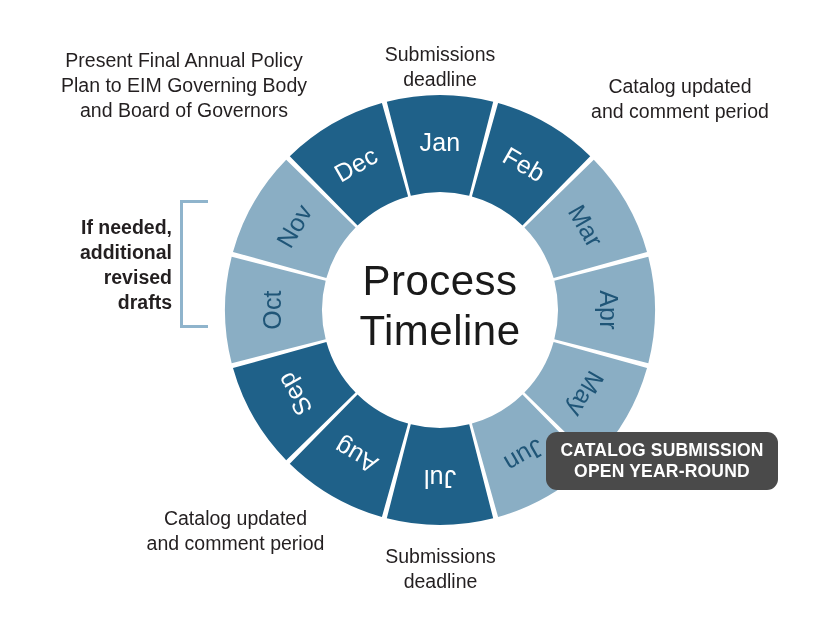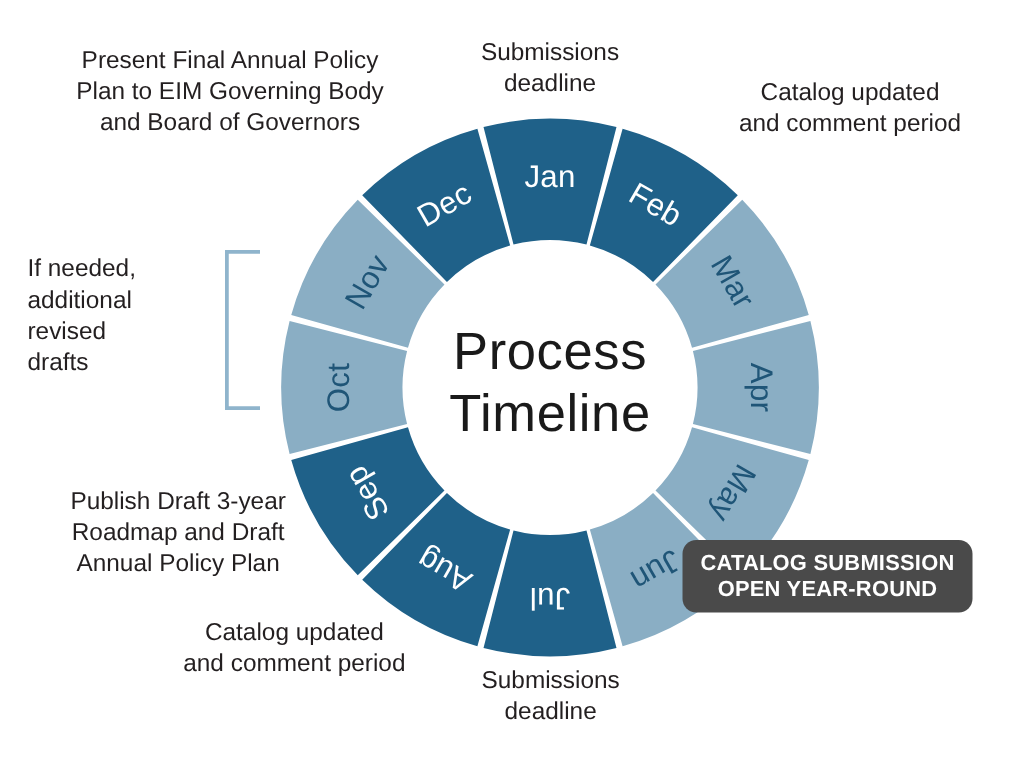--- a/index.html
+++ b/index.html
@@ -30,23 +30,24 @@
   }
 
   
   .anno{
     position:absolute;
     font-size:19.5px;
     line-height:25px;
     color:#231f20;
     font-weight:400;
     white-space:pre-line;
+    margin-top:12px;
   }
   .anno.c{text-align:center;}
-  .anno.r{}
+  .anno.r{text-align:right;font-weight:bold;}
 
   #anno-dec{left:28px;  top:36px;  width:312px;}
   #anno-jan{left:345px; top:30px;  width:190px;}
   #anno-feb{left:545px; top:62px;  width:270px;}
   #anno-oct{left:22px;  top:203px; width:150px;}
   #anno-sep{left:20px;  top:389px; width:245px;}
   #anno-aug{left:108px; top:494px; width:255px;}
   #anno-jul{left:348px; top:532px; width:185px;}
 
   
@@ -127,23 +128,20 @@
   <div class="anno c" id="anno-feb">Catalog updated
 and comment period</div>
 
   <div class="anno r" id="anno-oct">If needed,
 additional
 revised
 drafts</div>
 
   <div id="bracket"></div>
 
-  <div class="anno c" id="anno-sep">Publish Draft 3-year
-Roadmap and Draft
-Annual Policy Plan</div>
 
   <div class="anno c" id="anno-aug">Catalog updated
 and comment period</div>
 
   <div class="anno c" id="anno-jul">Submissions
 deadline</div>
 
   <div id="callout">CATALOG SUBMISSION
 OPEN YEAR-ROUND</div>
 

